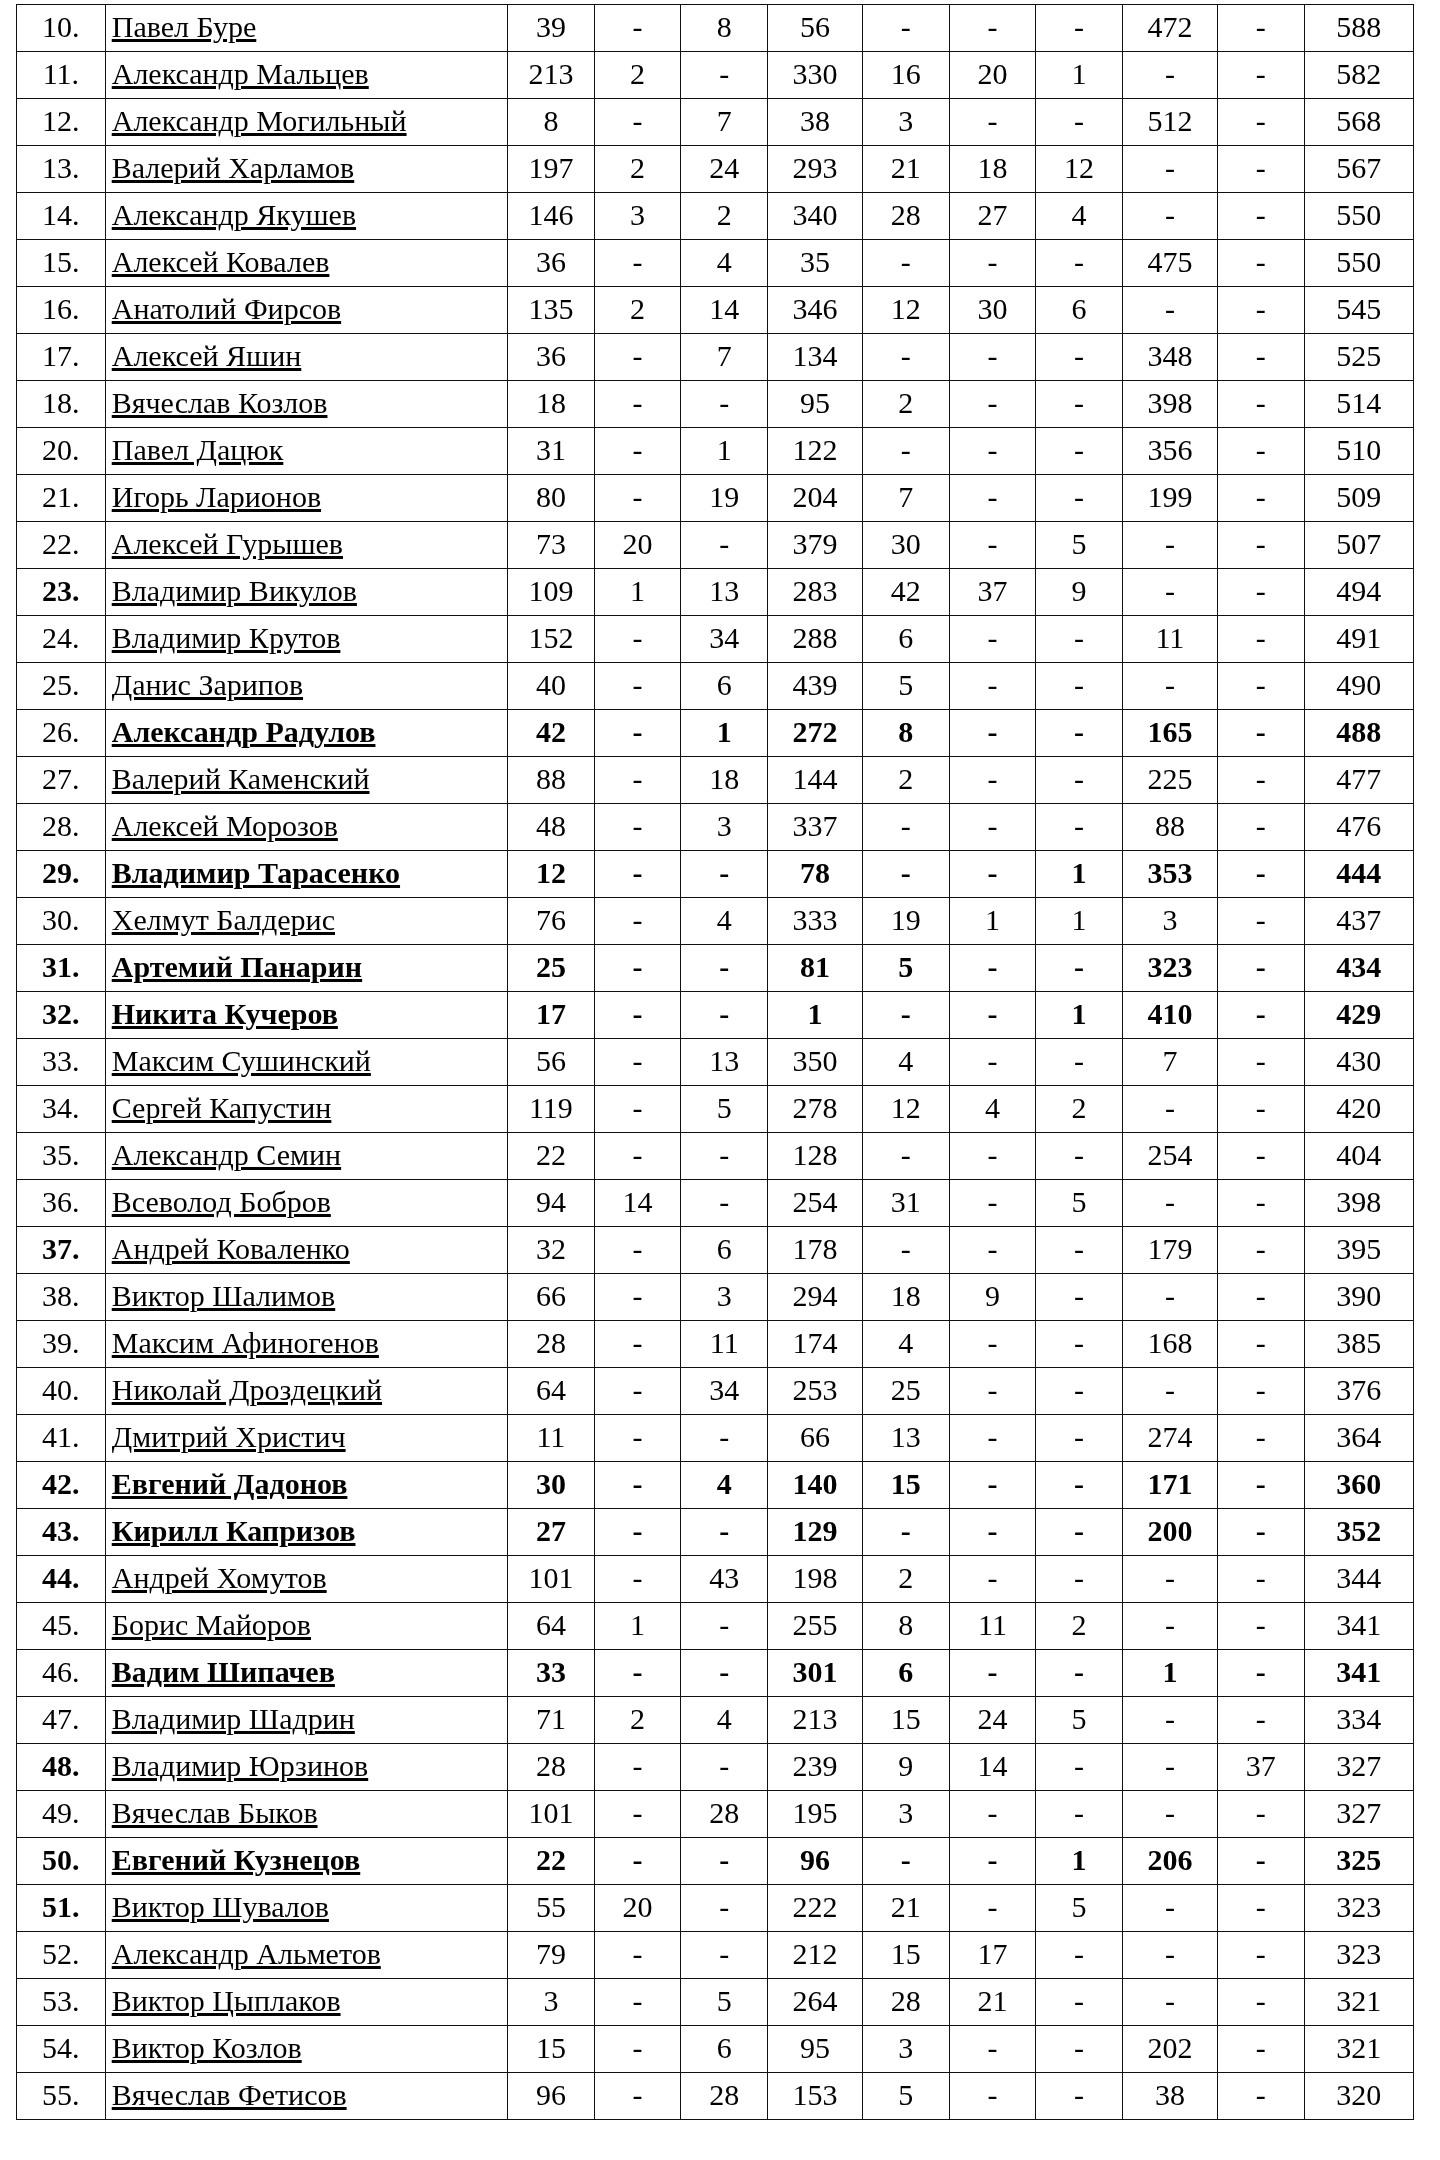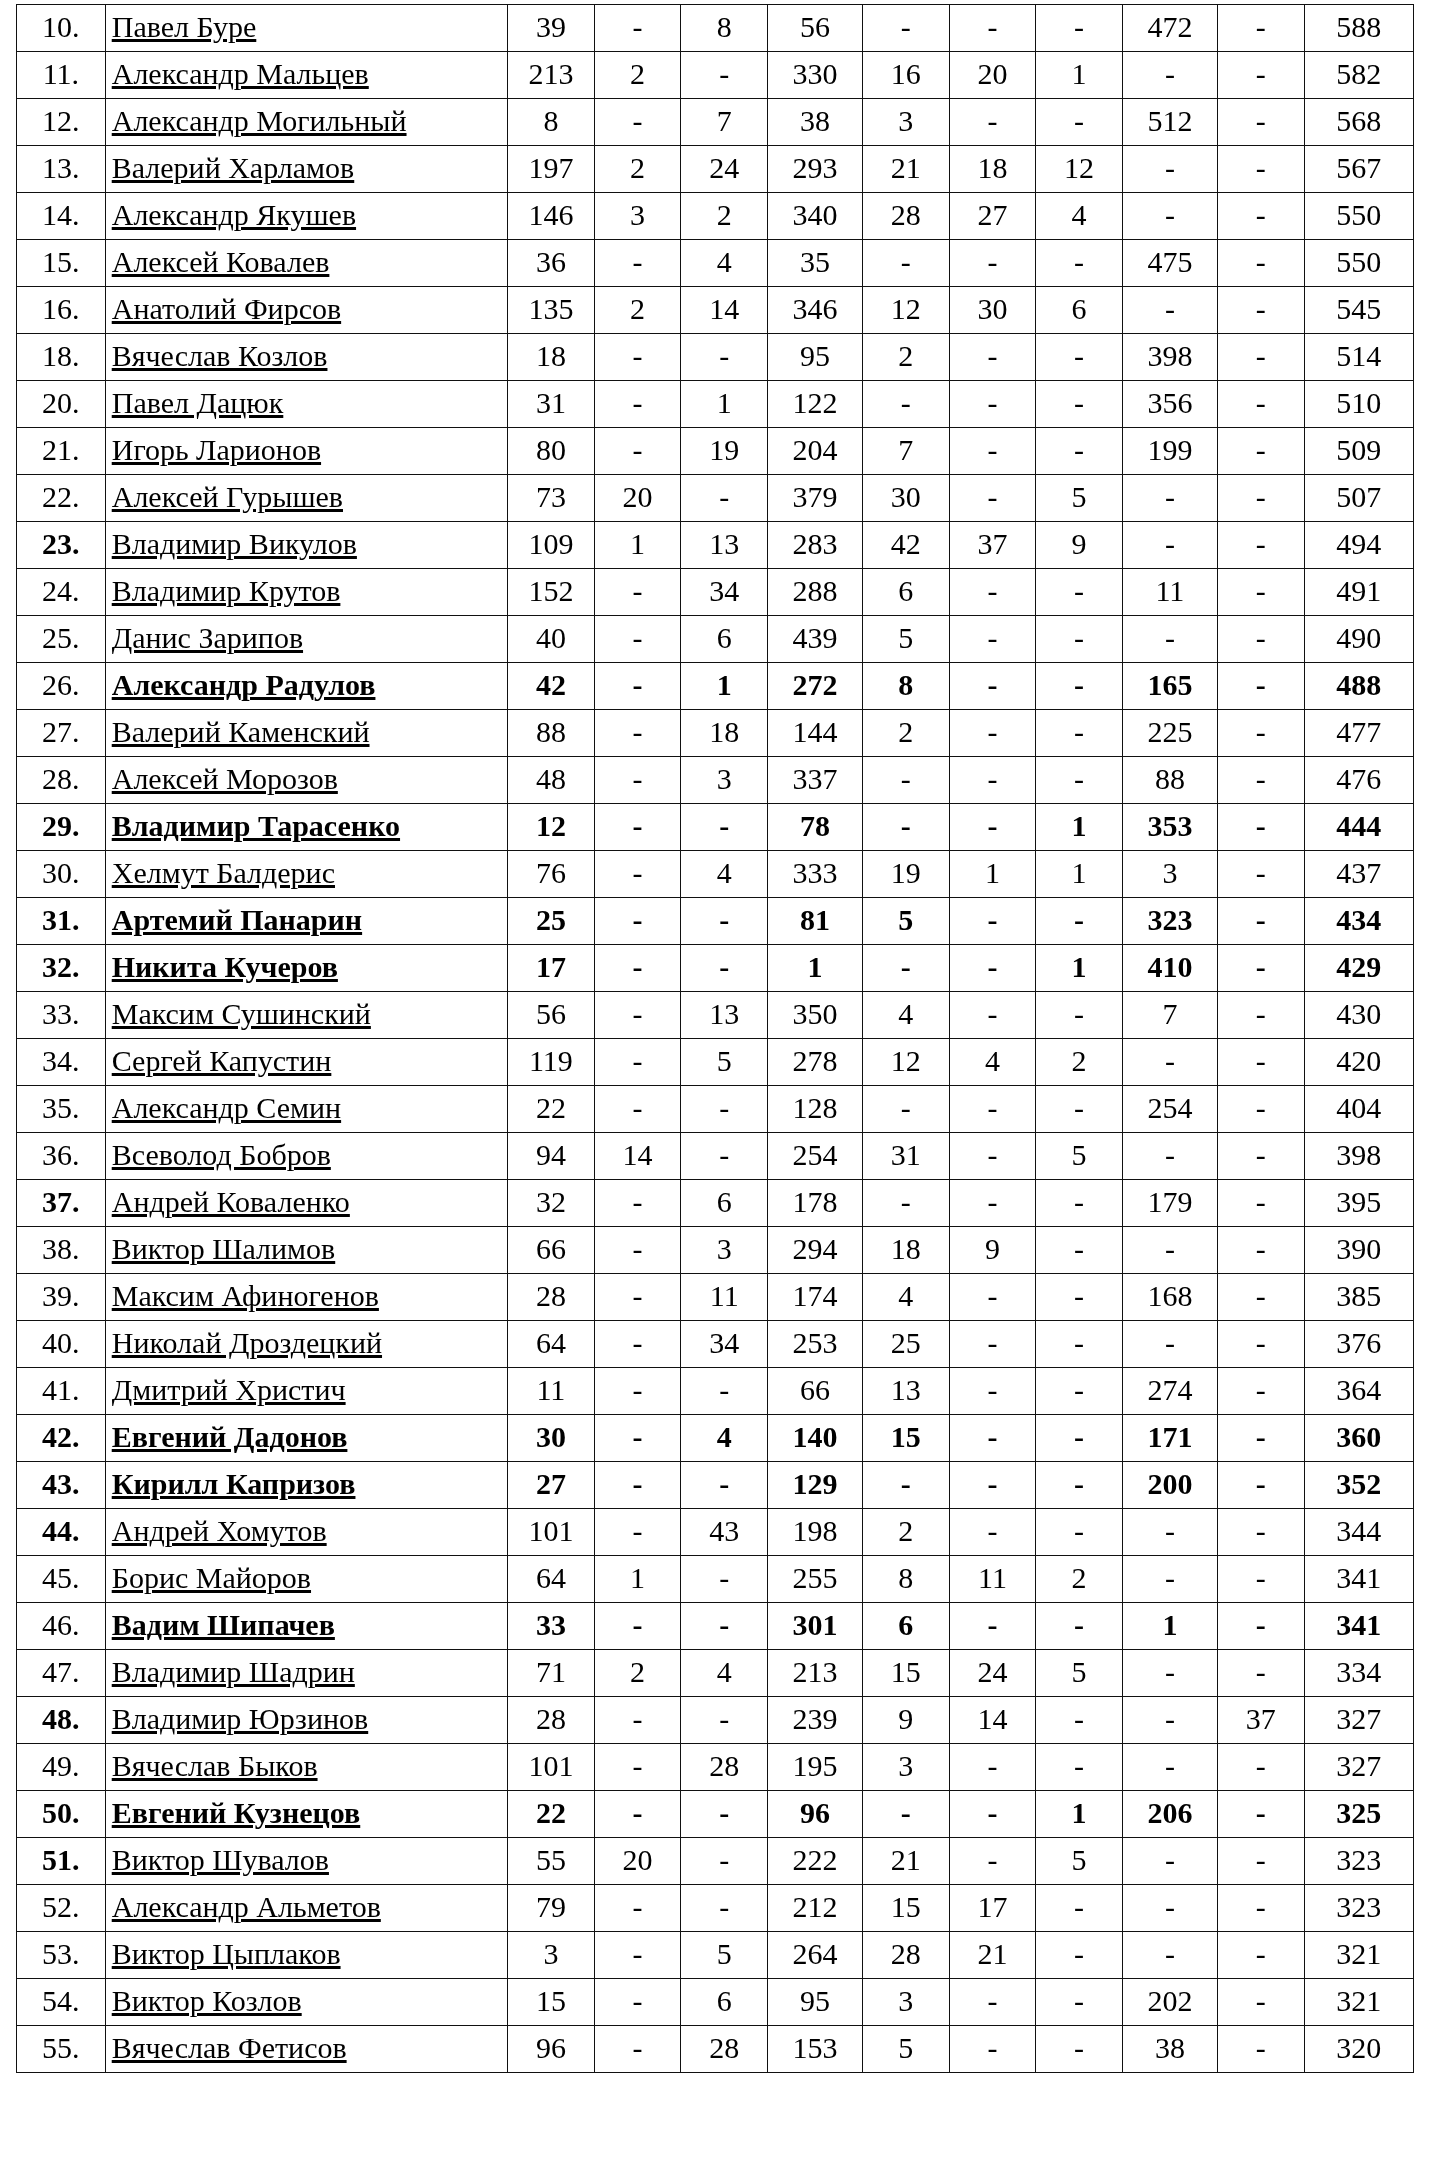--- a/index.html
+++ b/index.html
@@ -174,20 +174,34 @@
           <td class="num">14</td>
           <td class="num">346</td>
           <td class="num">12</td>
           <td class="num">30</td>
           <td class="num">6</td>
           <td class="num">-</td>
           <td class="num">-</td>
           <td class="total">545</td>
         </tr>
         <tr>
+          <td class="rank">17.</td>
+          <td class="name">Алексей Яшин</td>
+          <td class="num">36</td>
+          <td class="num">-</td>
+          <td class="num">7</td>
+          <td class="num">134</td>
+          <td class="num">-</td>
+          <td class="num">-</td>
+          <td class="num">-</td>
+          <td class="num">348</td>
+          <td class="num">-</td>
+          <td class="total">525</td>
+        </tr>
+        <tr>
           <td class="rank">18.</td>
           <td class="name">Вячеслав Козлов</td>
           <td class="num">18</td>
           <td class="num">-</td>
           <td class="num">-</td>
           <td class="num">95</td>
           <td class="num">2</td>
           <td class="num">-</td>
           <td class="num">-</td>
           <td class="num">398</td>

